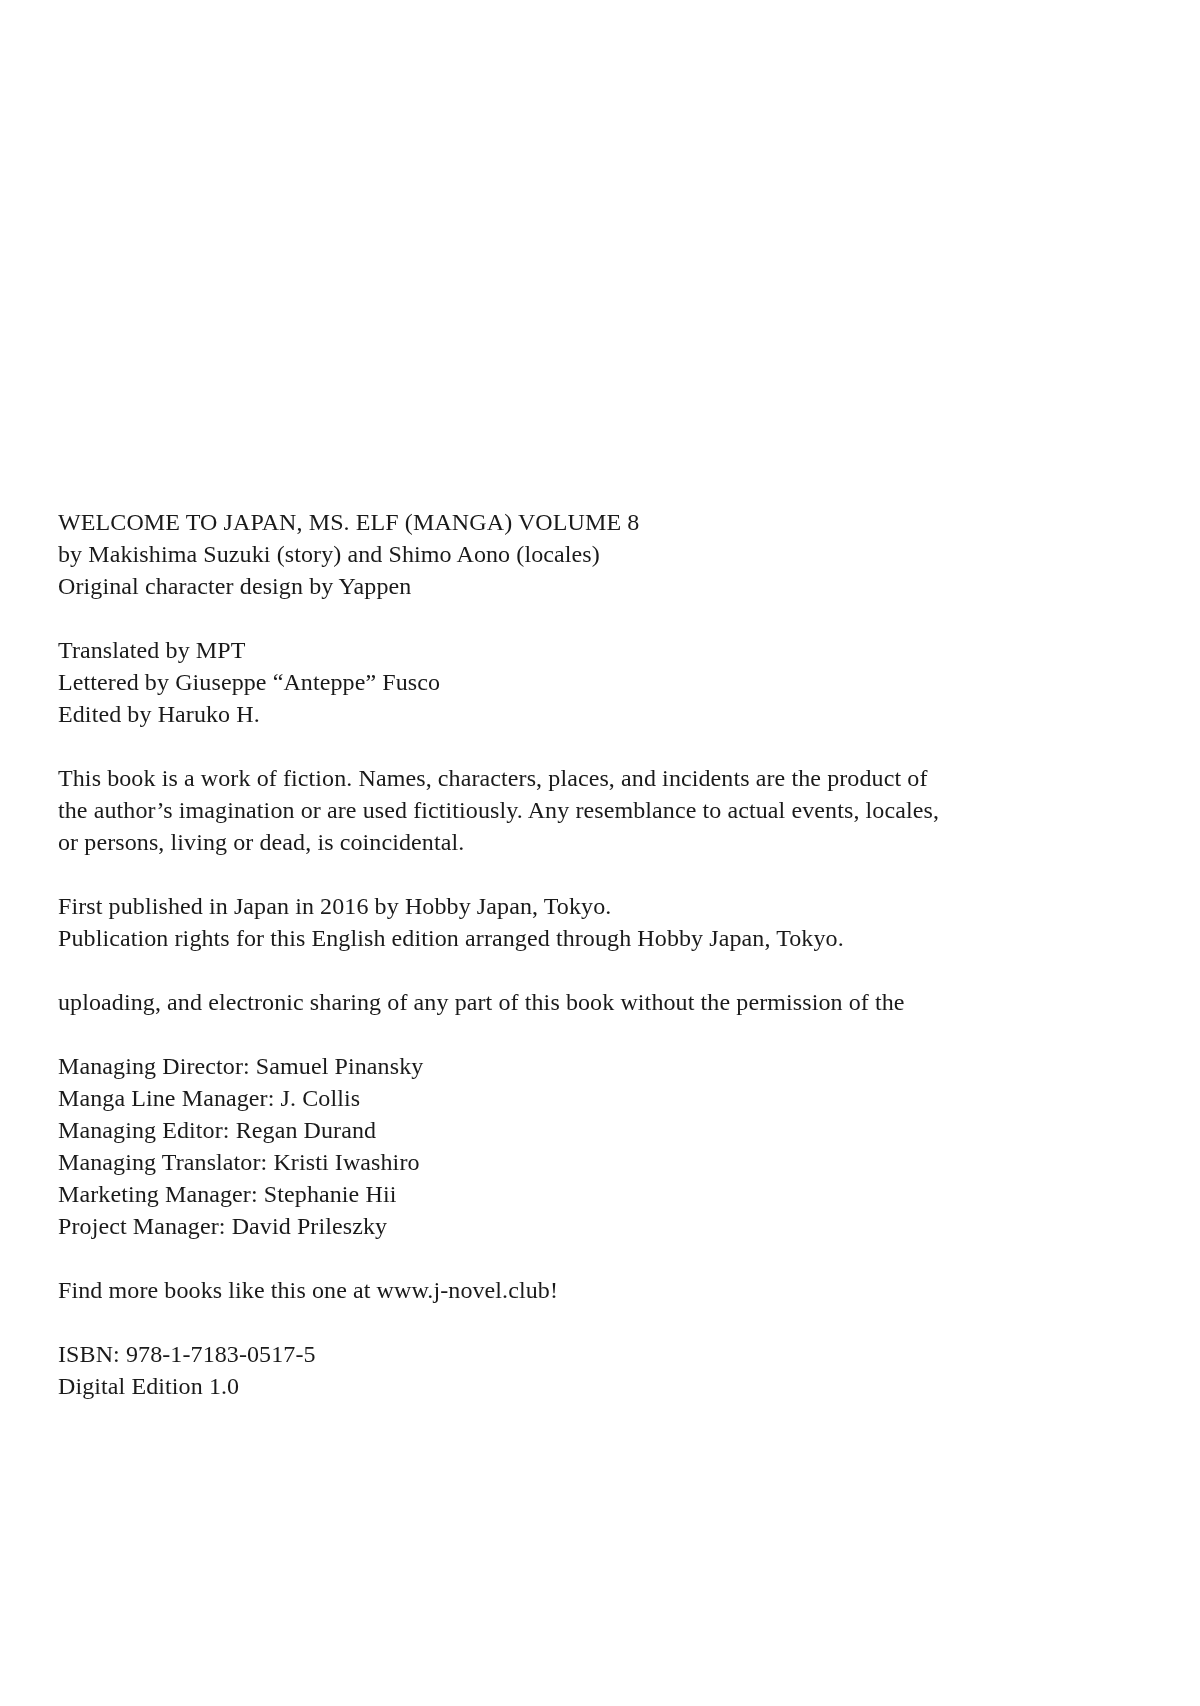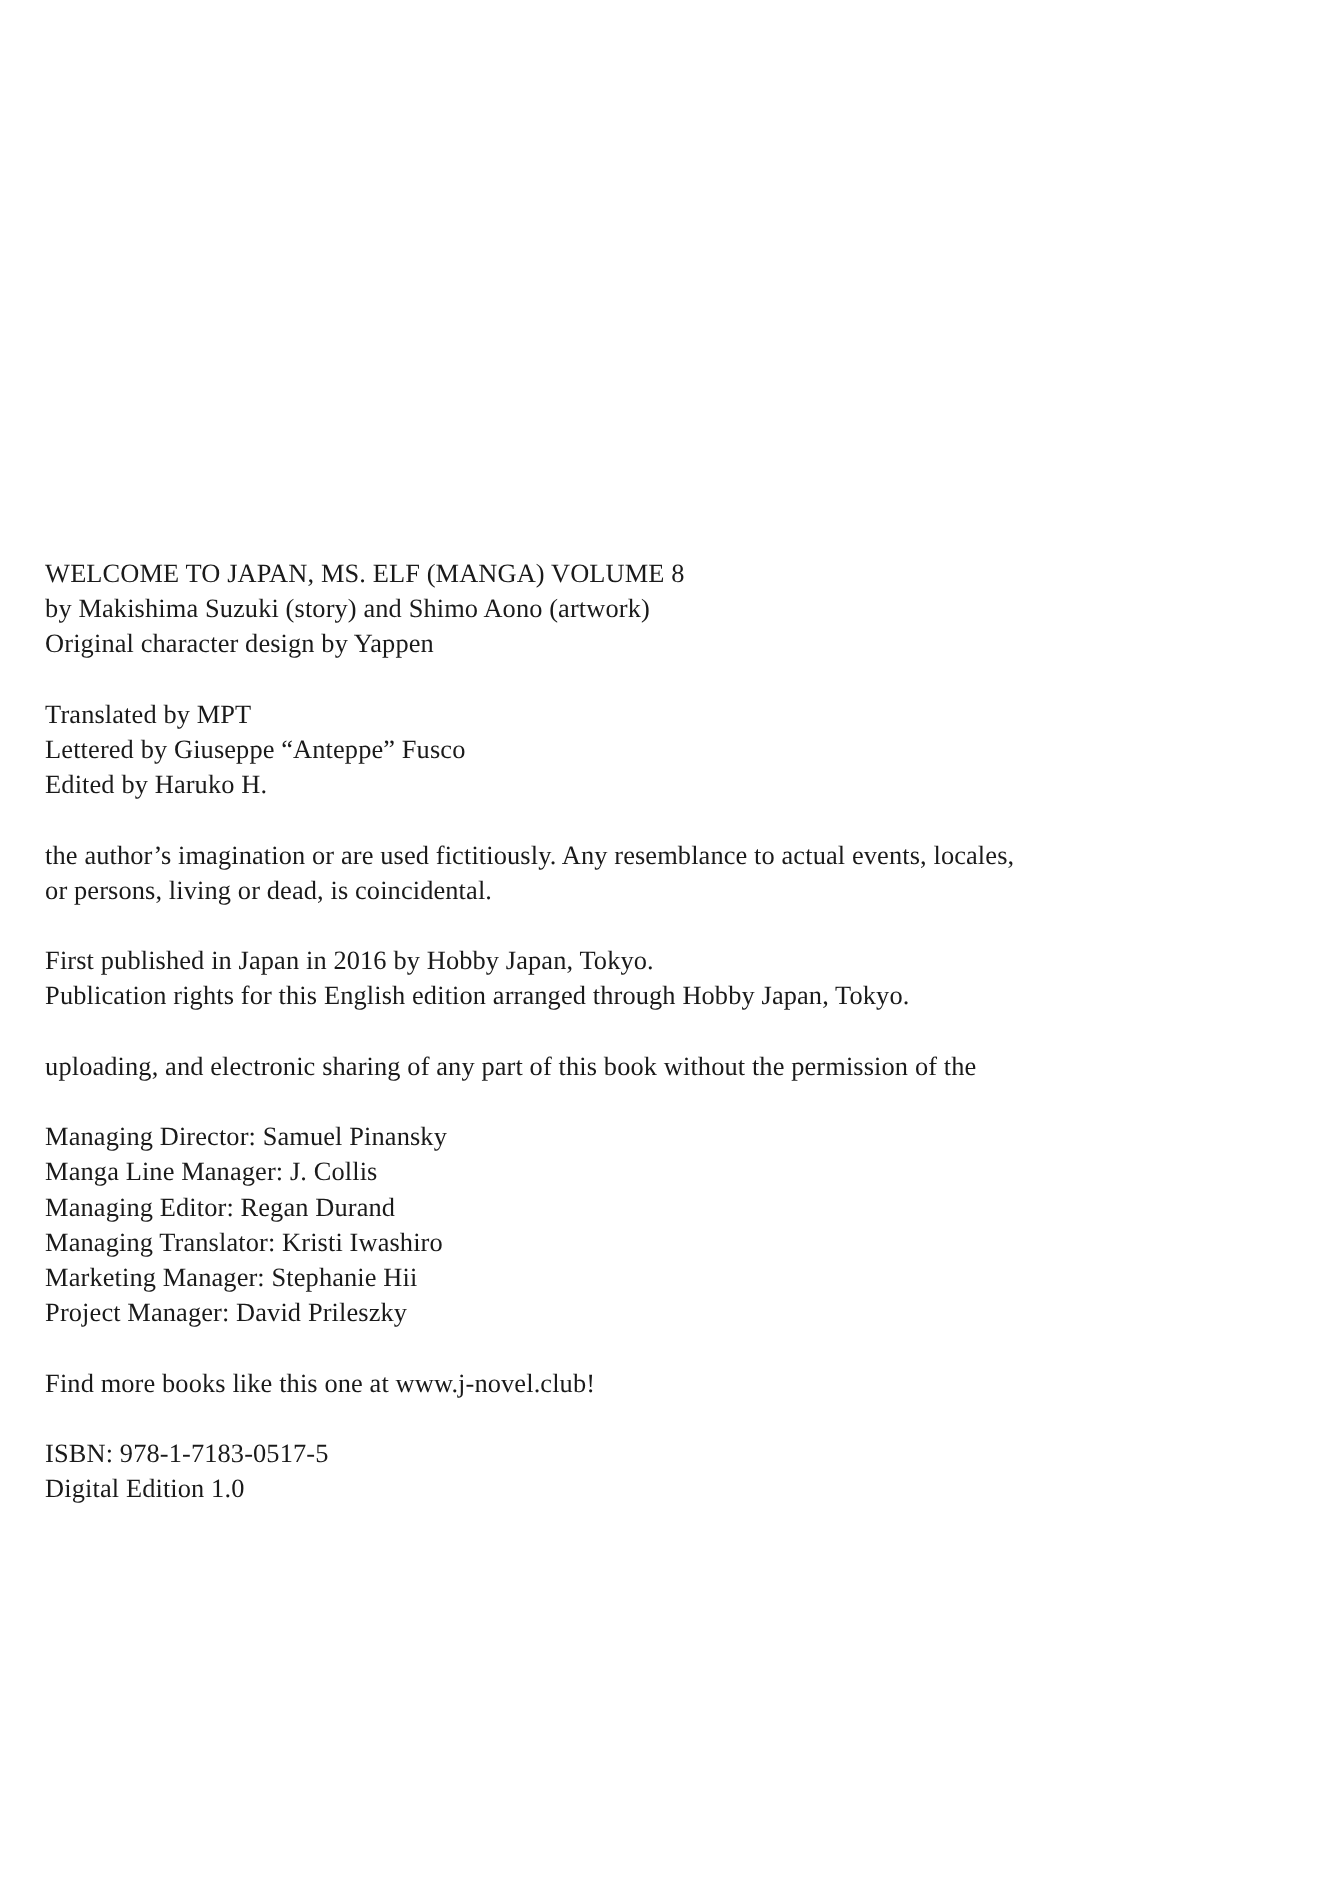--- a/index.html
+++ b/index.html
@@ -15,21 +15,21 @@
     font-family: "Liberation Serif", "DejaVu Serif", serif;
   }
   .page {
     position: absolute;
     top: 0;
     left: 0;
     width: 1015px;
     height: 1706px;
     background: #ffffff;
     box-sizing: border-box;
-    padding: 506px 90px 0 41px;
+    padding: 506px 90px 0 58px;
     color: #1a1a1a;
   }
   .block {
     margin: 0 0 32px 0;
   }
   .block:last-child {
     margin-bottom: 0;
   }
   .line {
     font-size: 24px;
@@ -37,29 +37,30 @@
     white-space: nowrap;
     letter-spacing: 0.1px;
   }
 </style>
 </head>
 <body>
 
 <main class="page" style="background: rgb(255, 255, 255); color: rgb(26, 26, 26);">
     <div class="block">
       <div class="line">WELCOME TO JAPAN, MS. ELF (MANGA) VOLUME 8</div>
-      <div class="line">by Makishima Suzuki (story) and Shimo Aono (artwork)</div>
+      <div class="line">by Makishima Suzuki (story) and Shimo Aono (locales)</div>
       <div class="line">Original character design by Yappen</div>
     </div>
     <div class="block">
       <div class="line">Translated by MPT</div>
       <div class="line">Lettered by Giuseppe “Anteppe” Fusco</div>
       <div class="line">Edited by Haruko H.</div>
     </div>
     <div class="block">
+      <div class="line">This book is a work of fiction. Names, characters, places, and incidents are the product of</div>
       <div class="line">the author’s imagination or are used fictitiously. Any resemblance to actual events, locales,</div>
       <div class="line">or persons, living or dead, is coincidental.</div>
     </div>
     <div class="block">
       <div class="line">First published in Japan in 2016 by Hobby Japan, Tokyo.</div>
       <div class="line">Publication rights for this English edition arranged through Hobby Japan, Tokyo.</div>
     </div>
     <div class="block">
       <div class="line">uploading, and electronic sharing of any part of this book without the permission of the</div>
     </div>

